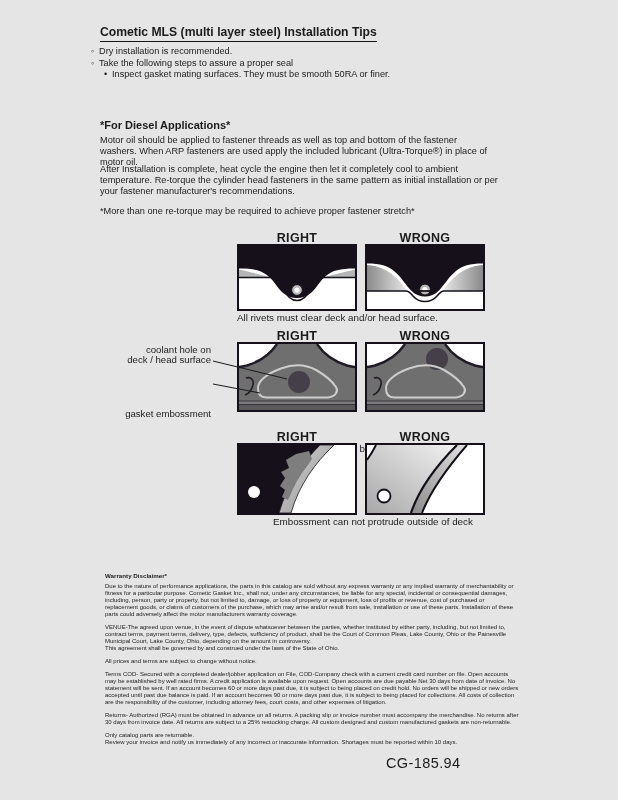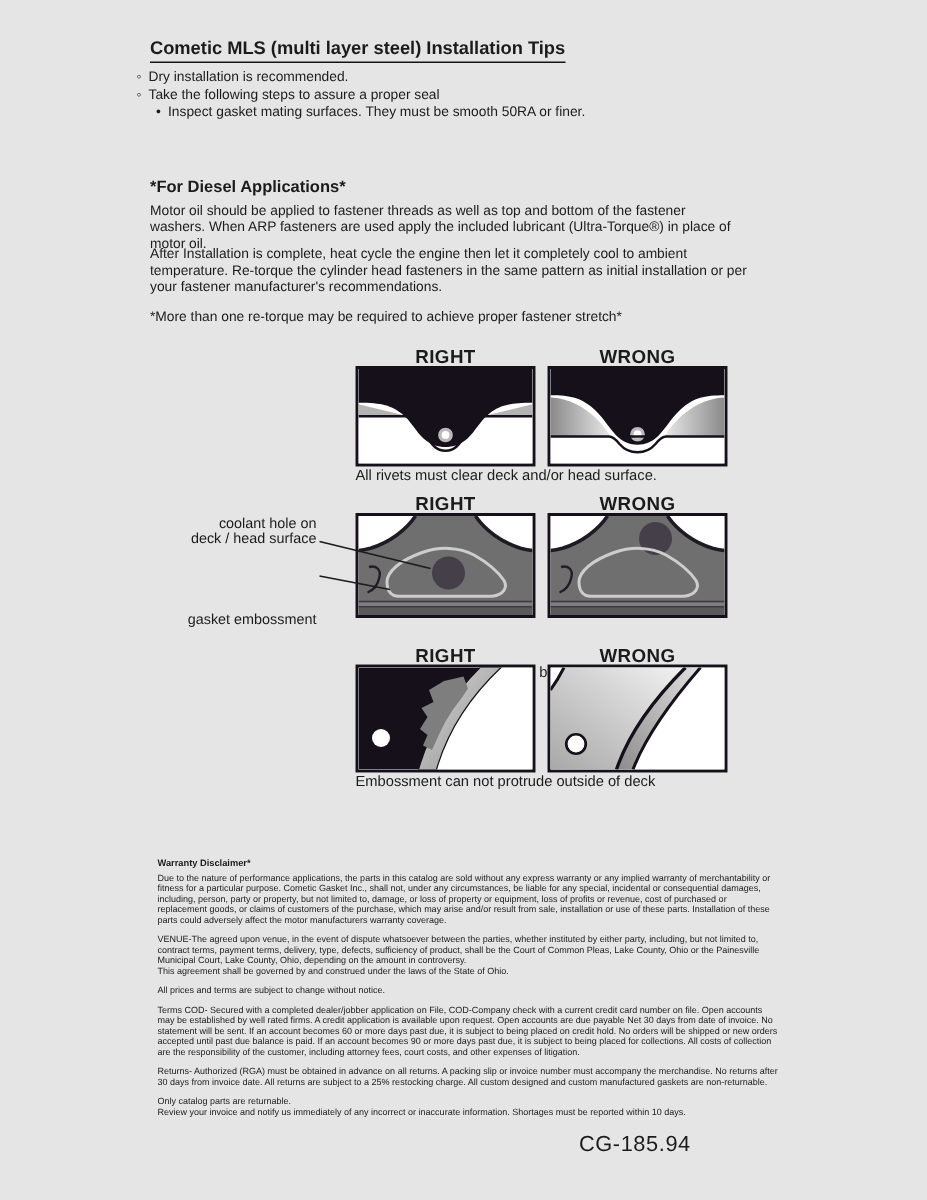--- a/index.html
+++ b/index.html
@@ -22,21 +22,21 @@
   .dp3 { top:206px; width:420px; }
 
   .dlabel { position:absolute; width:120px; text-align:center; font-size:12.5px; font-weight:bold;
             letter-spacing:0.3px; }
   .dbox { position:absolute; width:120px; border:2px solid #16101a; background:#fff; }
   .dbox svg { display:block; width:100%; height:100%; }
   .dcap { position:absolute; left:237px; font-size:9.8px; line-height:10.5px; white-space:nowrap; }
 
   .r1-label { top:231px; } .r1-box { top:244px; height:67px; } .r1-cap { top:313px; }
   .r2-label { top:329px; } .r2-box { top:342px; height:70px; } .r2-cap { top:414px;margin-top:30px; }
-  .r3-label { top:430px; } .r3-box { top:443px; height:72px; } .r3-cap { top:517px; white-space:normal; width:230px; }
+  .r3-label { top:430px; } .r3-box { top:443px; height:72px; } .r3-cap { top:517px; white-space:normal; width:230px;margin-left:36px; }
 
   .box-left  { left:237px; }
   .box-right { left:365px; }
 
   .callout { position:absolute; left:96px; width:115px; text-align:right; font-size:9.6px; line-height:10.4px; }
   .co1 { top:345px; } .co2 { top:392px;margin-top:17px; }
   .leaders { position:absolute; left:112px; top:342px; width:260px; height:70px; pointer-events:none; }
 
   .warranty { position:absolute; left:105px; top:572px; width:414px; font-size:6px; line-height:7px; }
   .warranty .wh { font-weight:bold; margin-bottom:4px; font-size:6.2px; }

